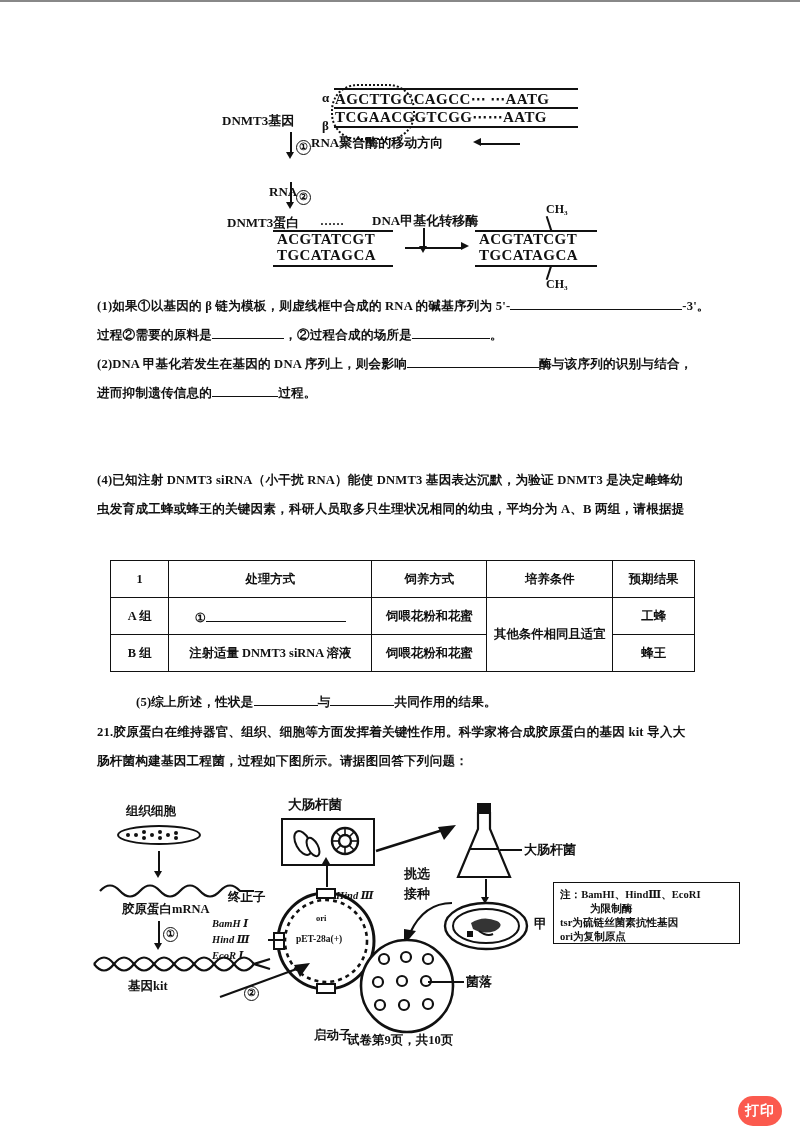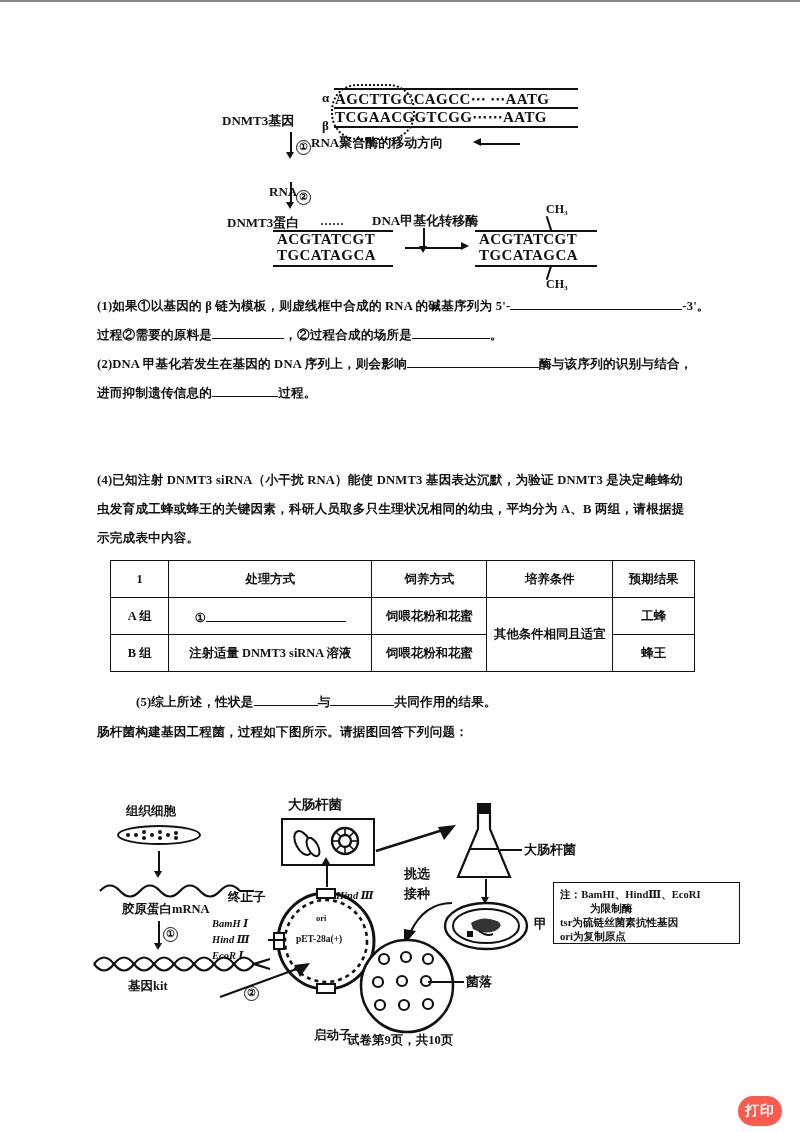--- a/index.html
+++ b/index.html
@@ -167,21 +167,20 @@
     </div>
     <div>
       <span>进而抑制遗传信息的</span><span class="blank" style="width:66px;"></span><span>过程。</span>
     </div>
   </div>
 
 
   <div class="q" style="position:absolute;left:97px;top:464px;width:626px;">
     <div>(4)已知注射 DNMT3 siRNA（小干扰 RNA）能使 DNMT3 基因表达沉默，为验证 DNMT3 是决定雌蜂幼</div>
     <div>虫发育成工蜂或蜂王的关键因素，科研人员取多只生理状况相同的幼虫，平均分为 A、B 两组，请根据提</div>
-    <div>示完成表中内容。</div>
   </div>
 
   <div style="position:absolute;left:110px;top:558px;">
     <table class="exp">
       <tbody>
           <tr>
         <td style="width:52px;">1</td>
         <td style="width:200px;">处理方式</td>
         <td style="width:120px;">饲养方式</td>
         <td style="width:133px;">培养条件</td>
@@ -204,20 +203,21 @@
       </table>
   </div>
 
   <div class="q" style="position:absolute;left:97px;top:686px;width:620px;margin-left:39px;">
     <div>
       <span>(5)综上所述，性状是</span><span class="blank" style="width:64px;"></span><span>与</span><span class="blank" style="width:64px;"></span><span>共同作用的结果。</span>
     </div>
   </div>
 
   <div class="q" style="position:absolute;left:97px;top:716px;width:626px;">
+    <div>21.胶原蛋白在维持器官、组织、细胞等方面发挥着关键性作用。科学家将合成胶原蛋白的基因 kit 导入大</div>
     <div>肠杆菌构建基因工程菌，过程如下图所示。请据图回答下列问题：</div>
   </div>
 
   <div id="fig2">
 
     <div class="f2lab" style="left:126px;top:6px;">组织细胞</div>
     <svg style="position:absolute;left:116px;top:26px;" width="86" height="24">
       <ellipse cx="43" cy="12" rx="41" ry="9" fill="#fff" stroke="#111" stroke-width="2"></ellipse>
       <g fill="#111">
         <circle cx="20" cy="12" r="2"></circle>

